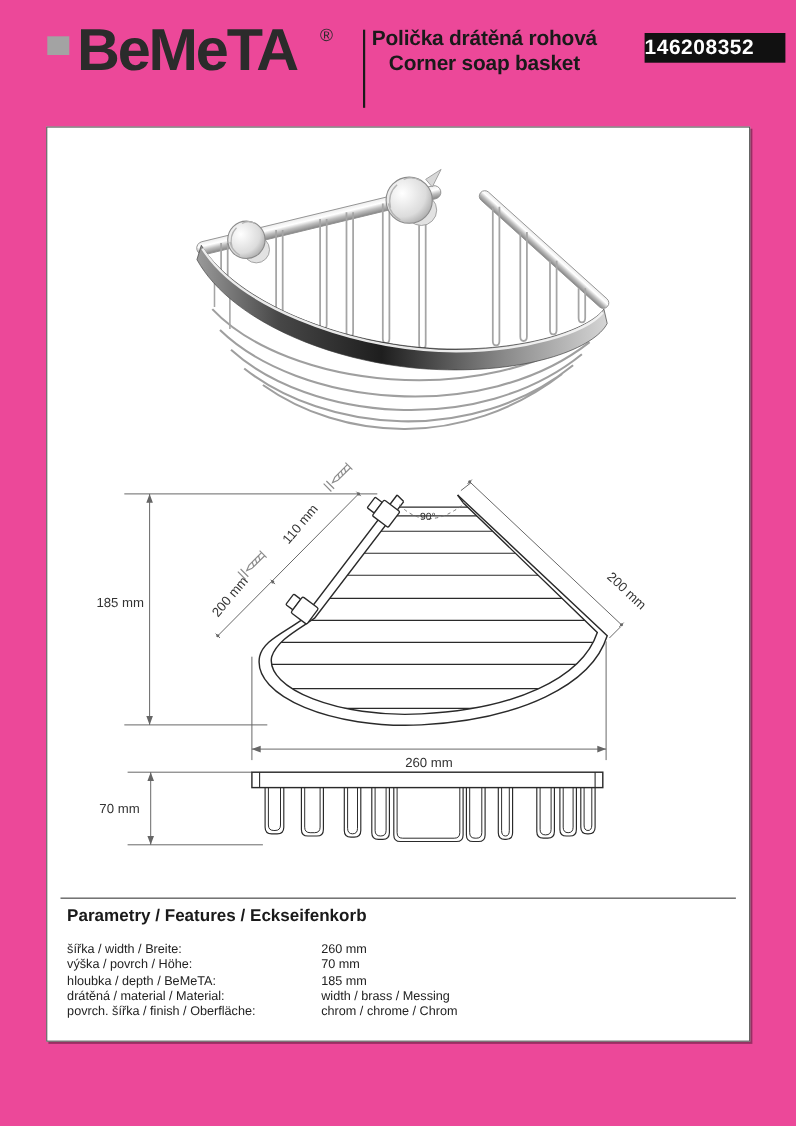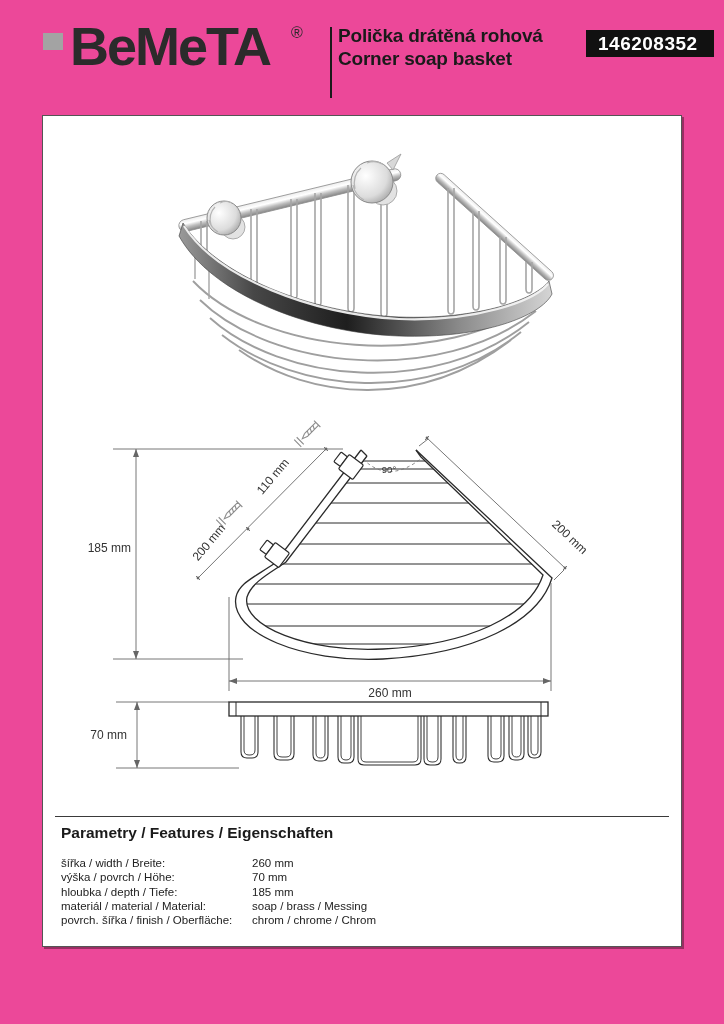--- a/index.html
+++ b/index.html
@@ -8,35 +8,35 @@
     font-family:"Liberation Sans", sans-serif; color:#1a1a1a; overflow:hidden;
     margin:0 auto;
   }
   
   .logo-square { position:absolute; left:43px; top:33px; width:20px; height:17px; background:#a3a3a3; }
   .logo-text  { position:absolute; left:70px; top:24px; font-size:54px; line-height:44px;
                 font-weight:bold; letter-spacing:-2px; color:#2b2b2b; }
   .logo-reg   { position:absolute; left:291px; top:24px; font-size:16px; color:#2b2b2b; }
   .header-divider { position:absolute; left:330px; top:27px; width:2px; height:71px; background:#1a1a1a; }
   .titles { position:absolute; left:338px; top:24px; }
-  .title-line { font-size:19px; font-weight:bold; line-height:23px; letter-spacing:-0.2px; white-space:nowrap; }
+  .title-line { font-size:19px; font-weight:bold; line-height:23px; letter-spacing:-0.2px; white-space:nowrap;text-align:center; }
   .code-badge { position:absolute; left:586px; top:30px; width:128px; height:27px; box-sizing:border-box;
                 background:#111111; color:#ffffff; font-size:19px; font-weight:bold;
-                line-height:27px; padding-left:12px; letter-spacing:0.5px; }
+                line-height:27px; padding-left:0; letter-spacing:0.5px; }
   
   .sheet { position:absolute; left:42px; top:115px; width:640px; height:832px; box-sizing:border-box;
            border:1px solid #555; background:#fff; box-shadow:2px 2px 0 rgba(0,0,0,0.35); }
   .photo-svg { position:absolute; left:78px; top:25px; }
   .tech-svg  { position:absolute; left:0px; top:285px; }
   svg text { font-family:"Liberation Sans", sans-serif; fill:#333; }
   
   .params-rule { position:absolute; left:12px; right:12px; top:700px; height:1px; background:#3a3a3a; }
   .params-heading { position:absolute; left:18px; top:708px; margin:0; font-size:15.5px; font-weight:bold; }
   .params-table { position:absolute; left:18px; top:740px; width:600px; }
-  .param-row { display:flex; font-size:11.5px; line-height:14.3px; color:#222; }
+  .param-row { display:flex; font-size:11.5px; line-height:14.3px; color:#222;gap:40px; }
   .param-label { width:191px; }
   
   .series { position:absolute; right:41px; top:954px; font-size:32px; font-weight:bold;
             letter-spacing:-0.5px; color:#1c1c1c; }
 </style>
 </head>
 <body>
 
 <div class="page">
 
@@ -213,37 +213,37 @@
           M318,315V356Q318,361,323,361H370Q375,361,375,356V315
           M384,315V356Q384,361,389,361H390Q395,361,395,356V315
           M413,315V354Q413,359,416.5,359H416.5Q420,359,420,354V315
           M448,315V353Q448,358,453,358H453Q458,358,458,353V315
           M469,315V351Q469,356,473.5,356H473.5Q478,356,478,351V315
           M488,315V349Q488,354,491.5,354H491.5Q495,354,495,349V315"></path>
       </g>
     </svg>
 
     <div class="params-rule"></div>
-    <h2 class="params-heading">Parametry / Features / Eigenschaften</h2>
+    <h2 class="params-heading">Parametry / Features / Eckseifenkorb</h2>
     <div class="params-table">
       <div class="param-row">
         <span class="param-label">šířka / width / Breite:</span>
         <span class="param-value">260 mm</span>
       </div>
       <div class="param-row">
         <span class="param-label">výška / povrch / Höhe:</span>
         <span class="param-value">70 mm</span>
       </div>
       <div class="param-row">
-        <span class="param-label">hloubka / depth / Tiefe:</span>
+        <span class="param-label">hloubka / depth / BeMeTA:</span>
         <span class="param-value">185 mm</span>
       </div>
       <div class="param-row">
-        <span class="param-label">materiál / material / Material:</span>
-        <span class="param-value">soap / brass / Messing</span>
+        <span class="param-label">drátěná / material / Material:</span>
+        <span class="param-value">width / brass / Messing</span>
       </div>
       <div class="param-row">
         <span class="param-label">povrch. šířka / finish / Oberfläche:</span>
         <span class="param-value">chrom / chrome / Chrom</span>
       </div>
     </div>
   </div>
 
 
 </div>

